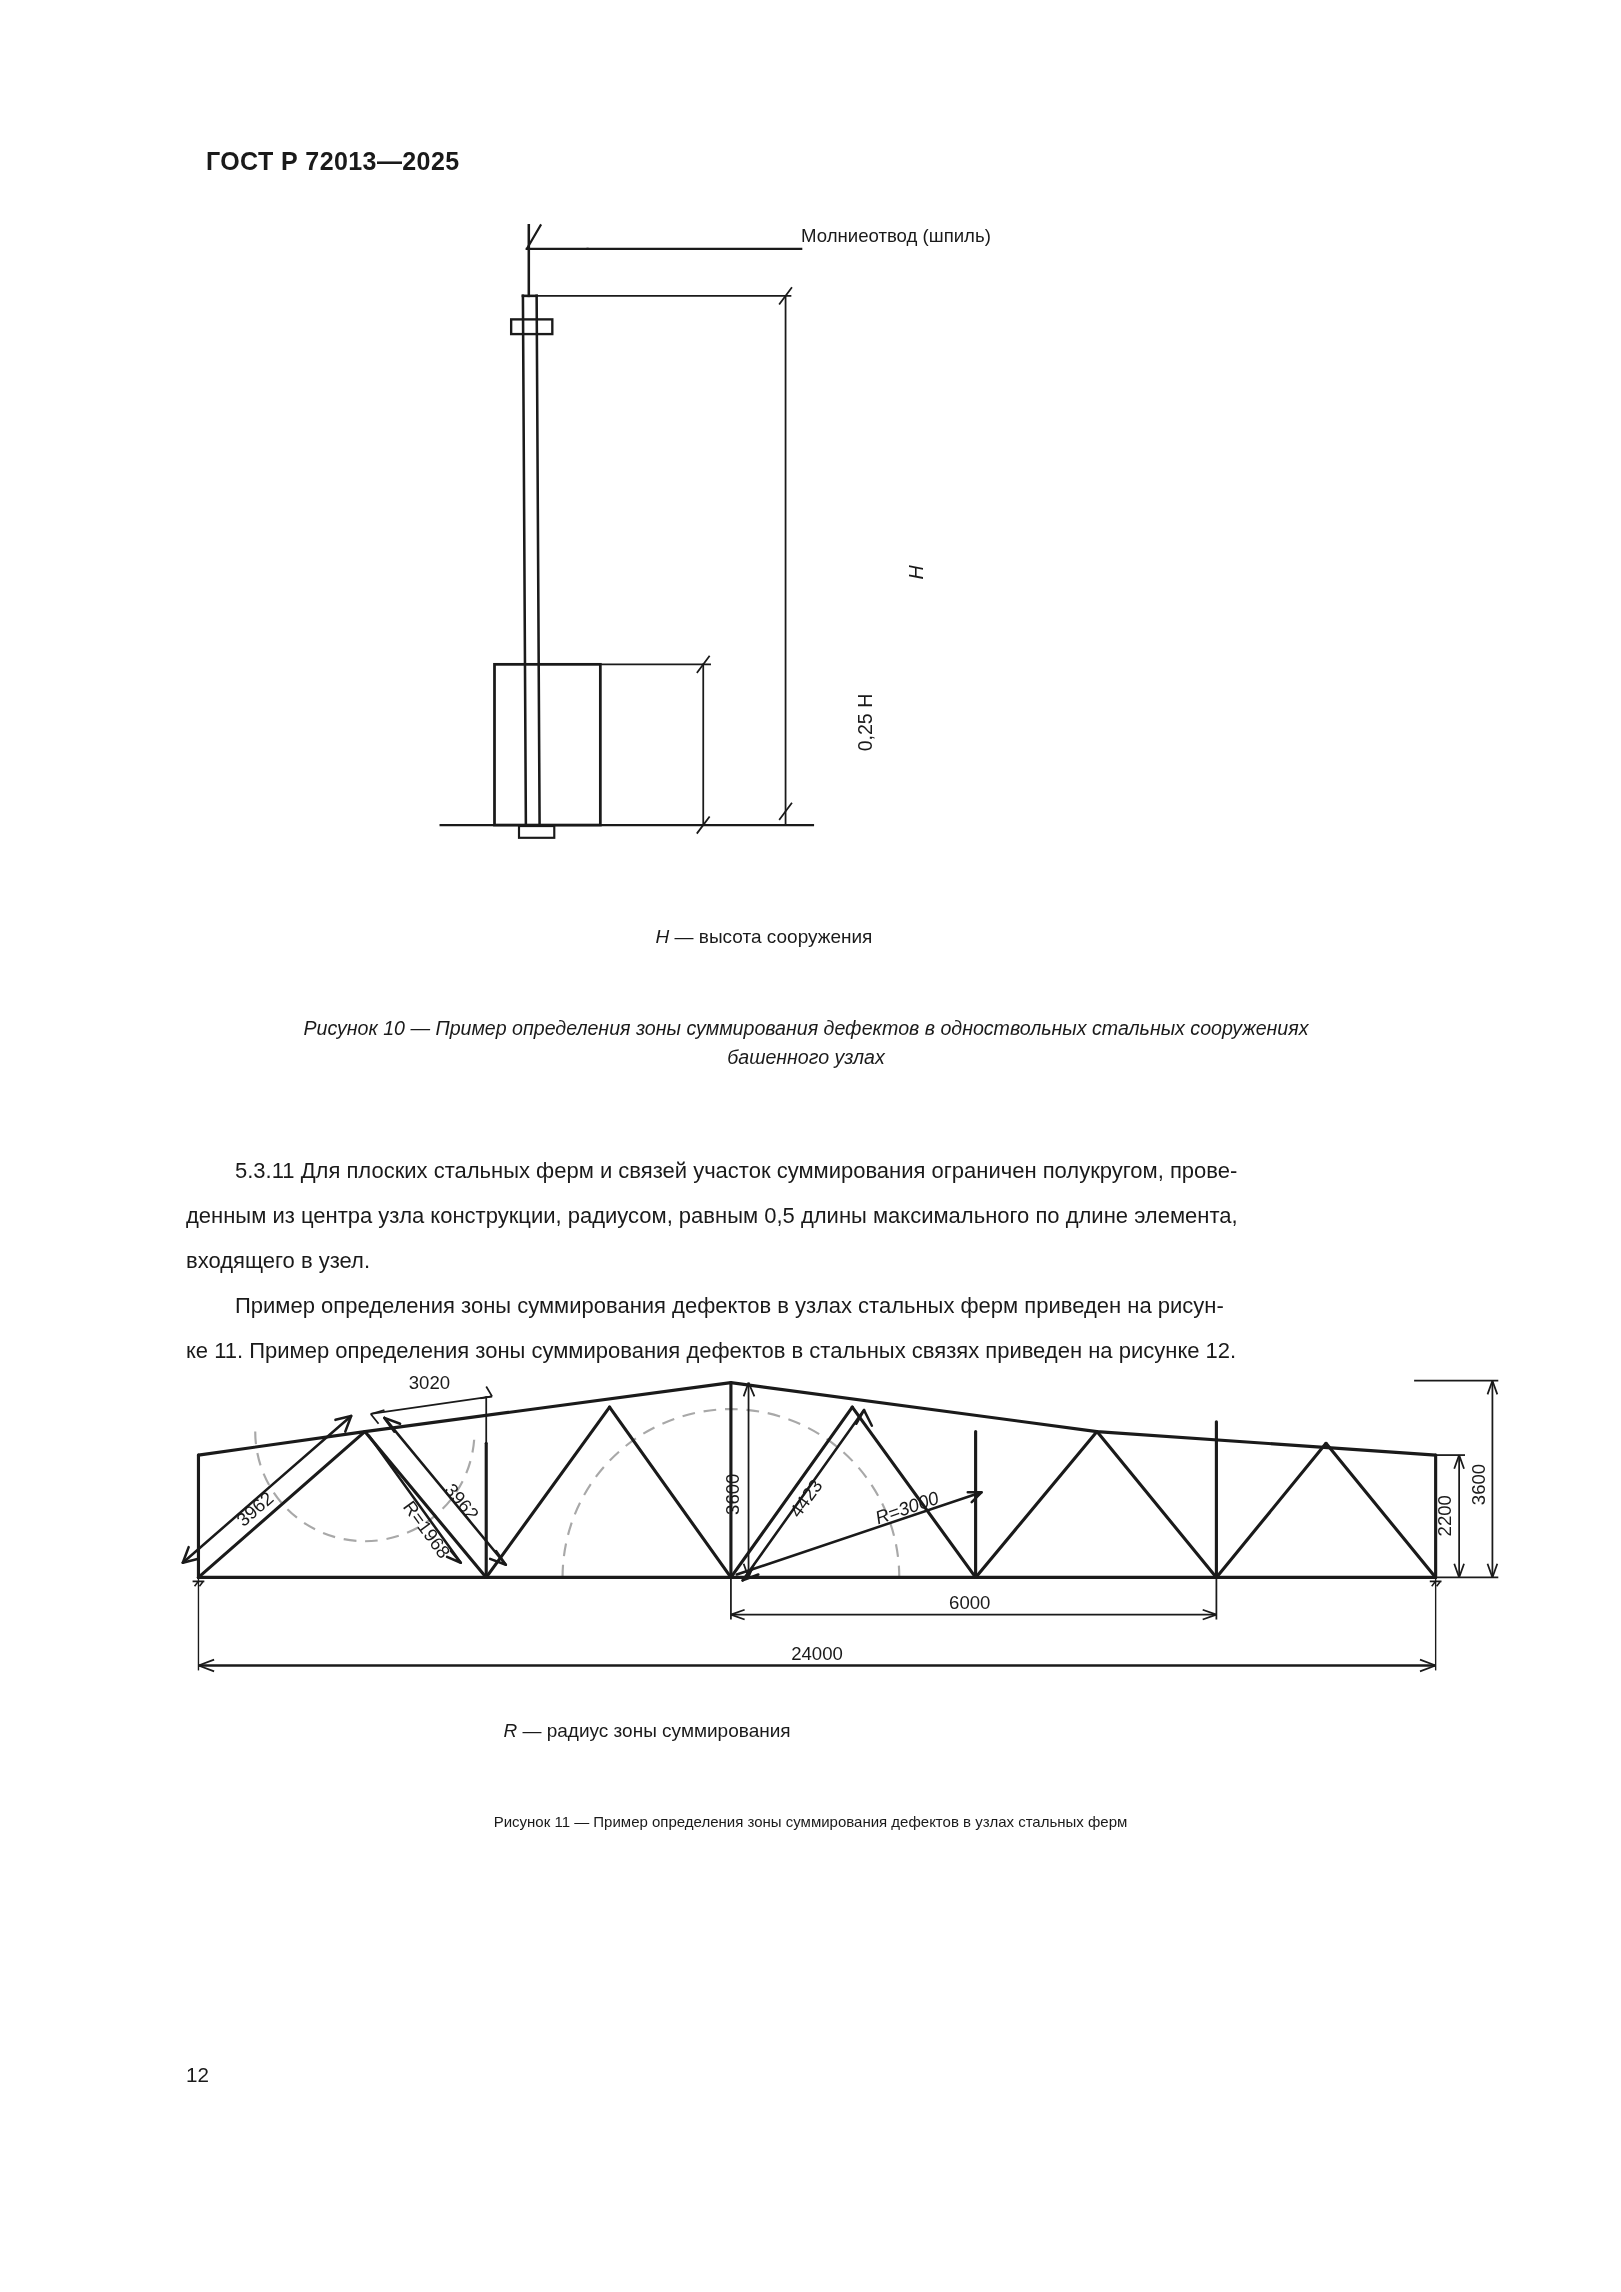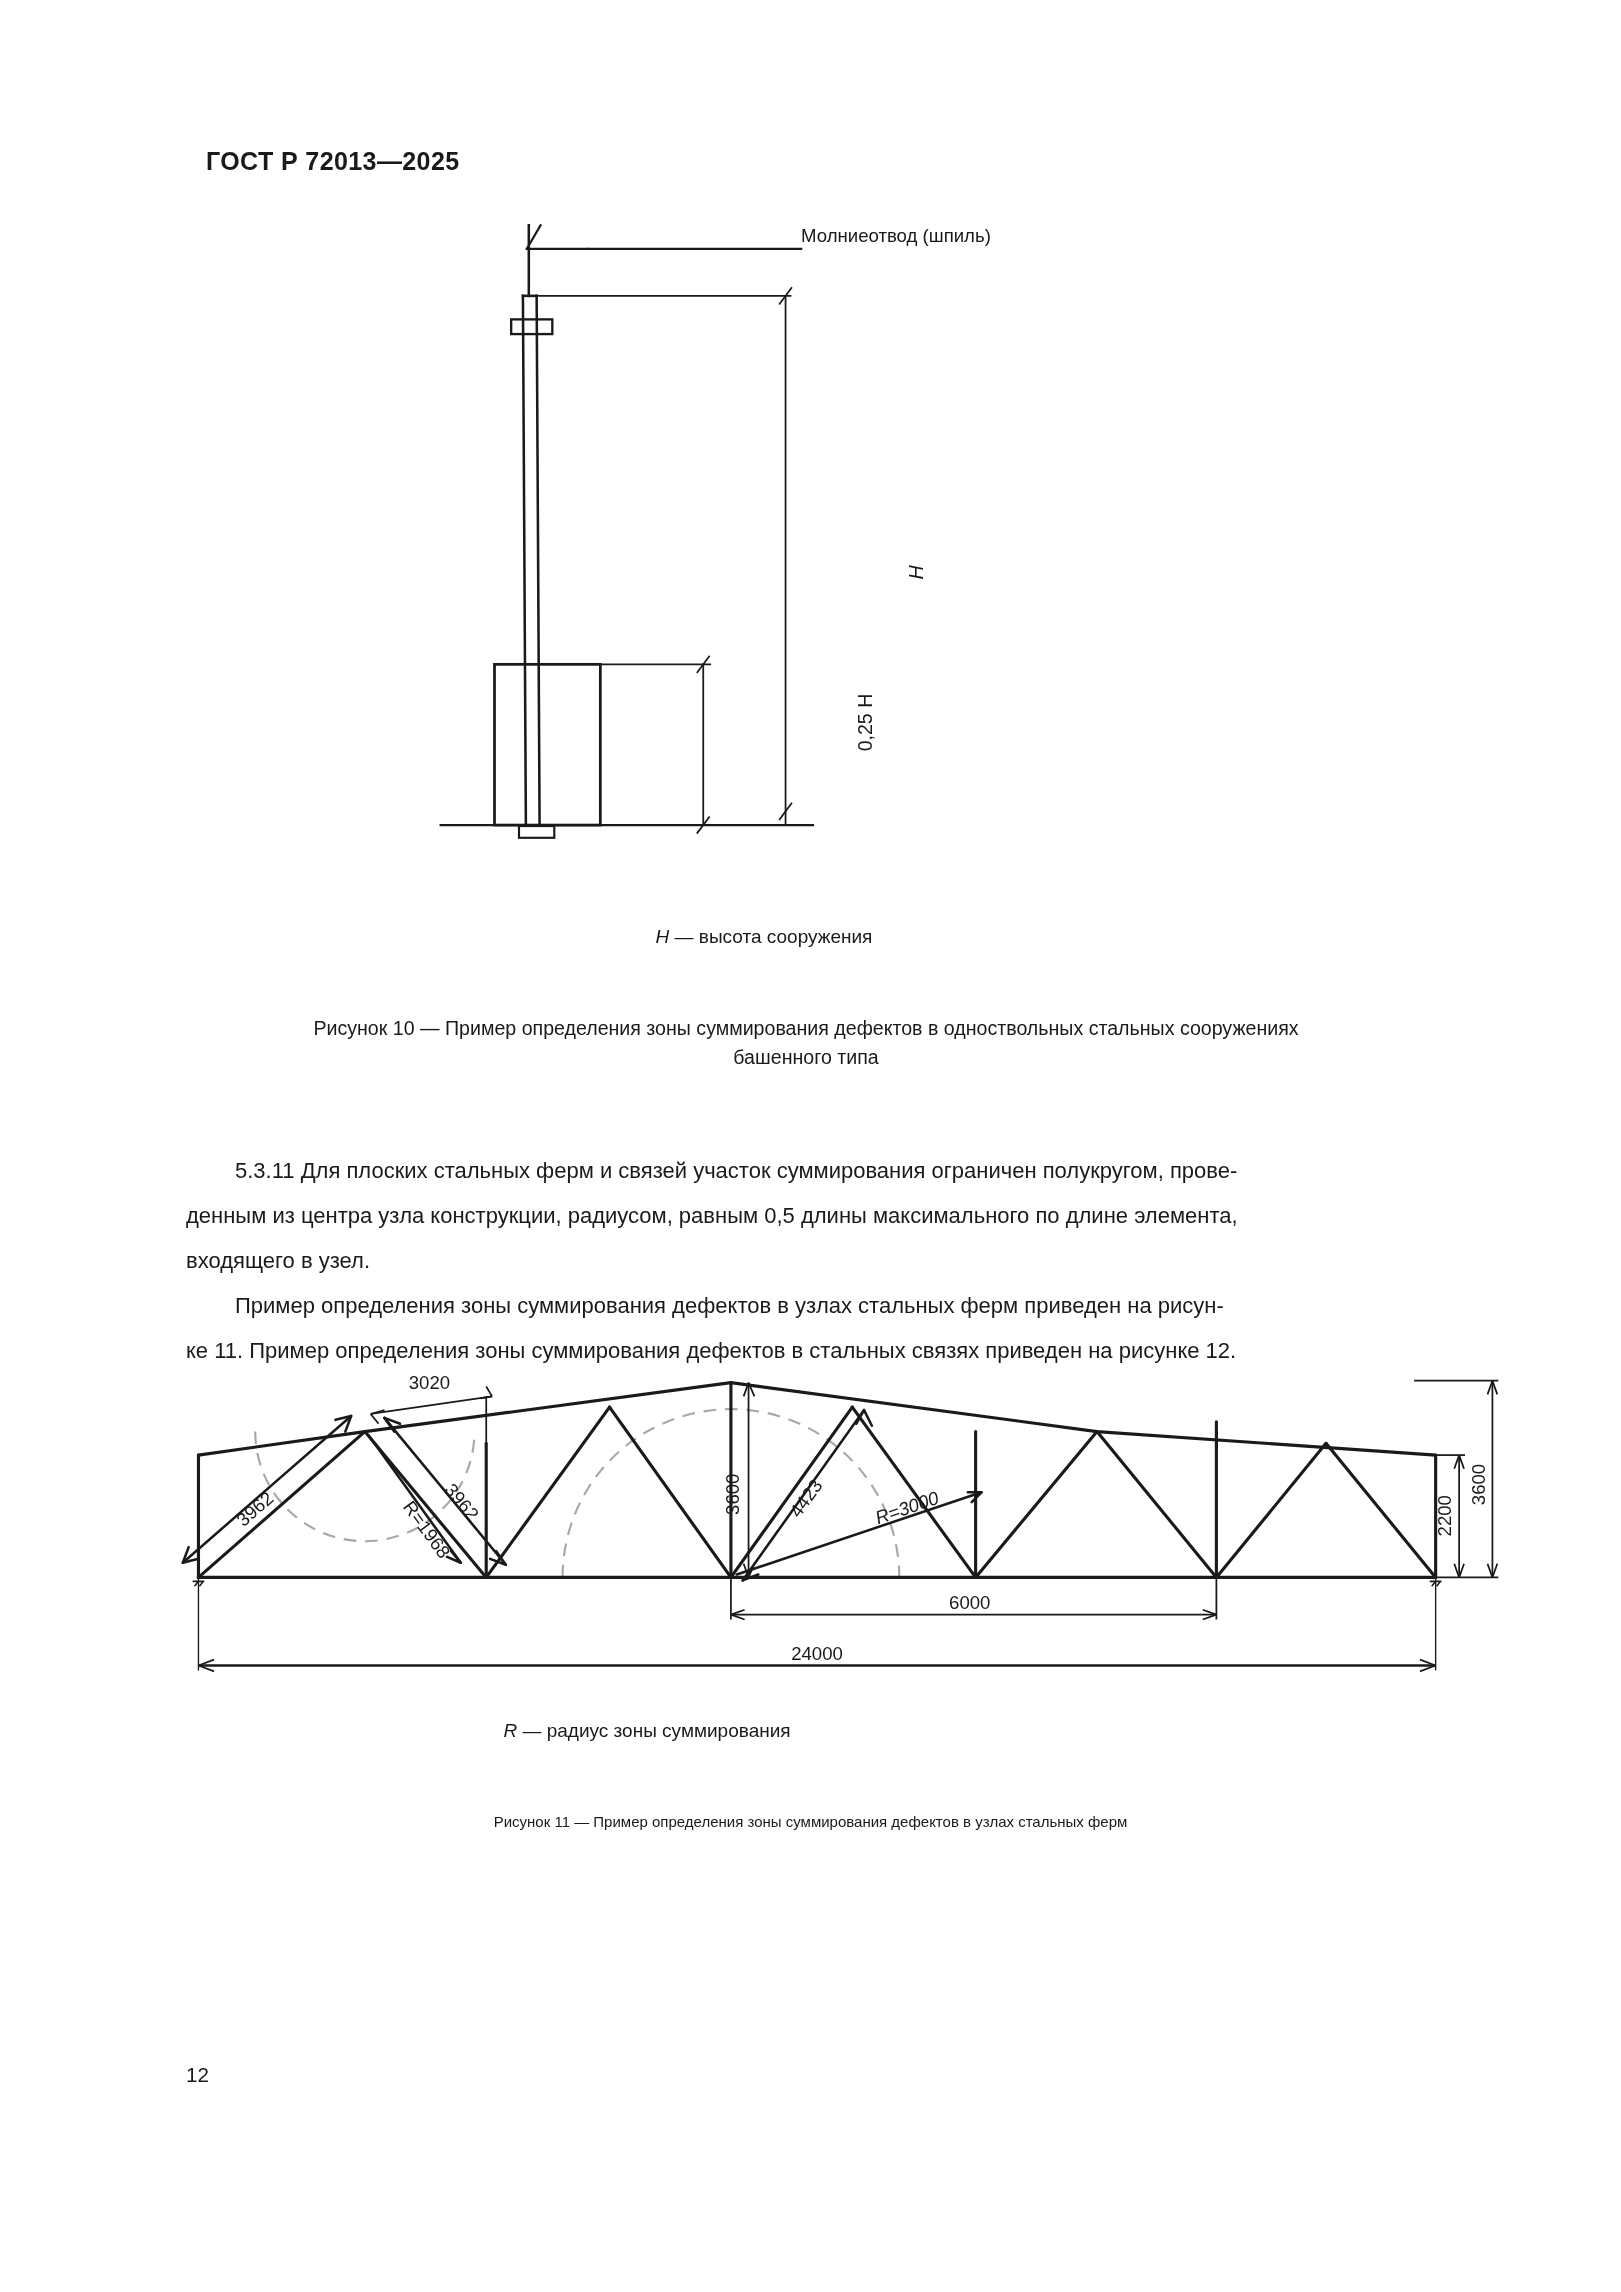--- a/index.html
+++ b/index.html
@@ -79,20 +79,21 @@
   .fig10-caption-legend .ital { font-style: italic; }
 
   .fig10-caption {
     position: absolute;
     left: 174px;
     top: 1014px;
     width: 1264px;
     text-align: center;
     font-size: 19.6px;
     line-height: 29px;
+    font-style: italic;
   }
 
   
   .body-block {
     position: absolute;
     left: 174px;
     top: 1142px;
     width: 1269px;
     font-size: 22px;
     line-height: 33px;
@@ -190,21 +191,21 @@
     <div class="fig10-q-label">0,25 H</div>
   </div>
 
   <div class="fig10-caption-legend">
     <span class="ital">H</span>
     <span>— высота сооружения</span>
   </div>
 
   <div class="fig10-caption">
     <div>Рисунок 10 — Пример определения зоны суммирования дефектов в одноствольных стальных сооружениях</div>
-    <div>башенного типа</div>
+    <div>башенного узлах</div>
   </div>
 
   <div class="body-block">
     <p>
       <span class="indent"></span><span>5.3.11  Для плоских стальных ферм и связей участок суммирования ограничен полукругом, прове-</span>
     </p>
     <p>
       <span>денным из центра узла конструкции, радиусом, равным 0,5 длины максимального по длине элемента,</span>
     </p>
     <p>

